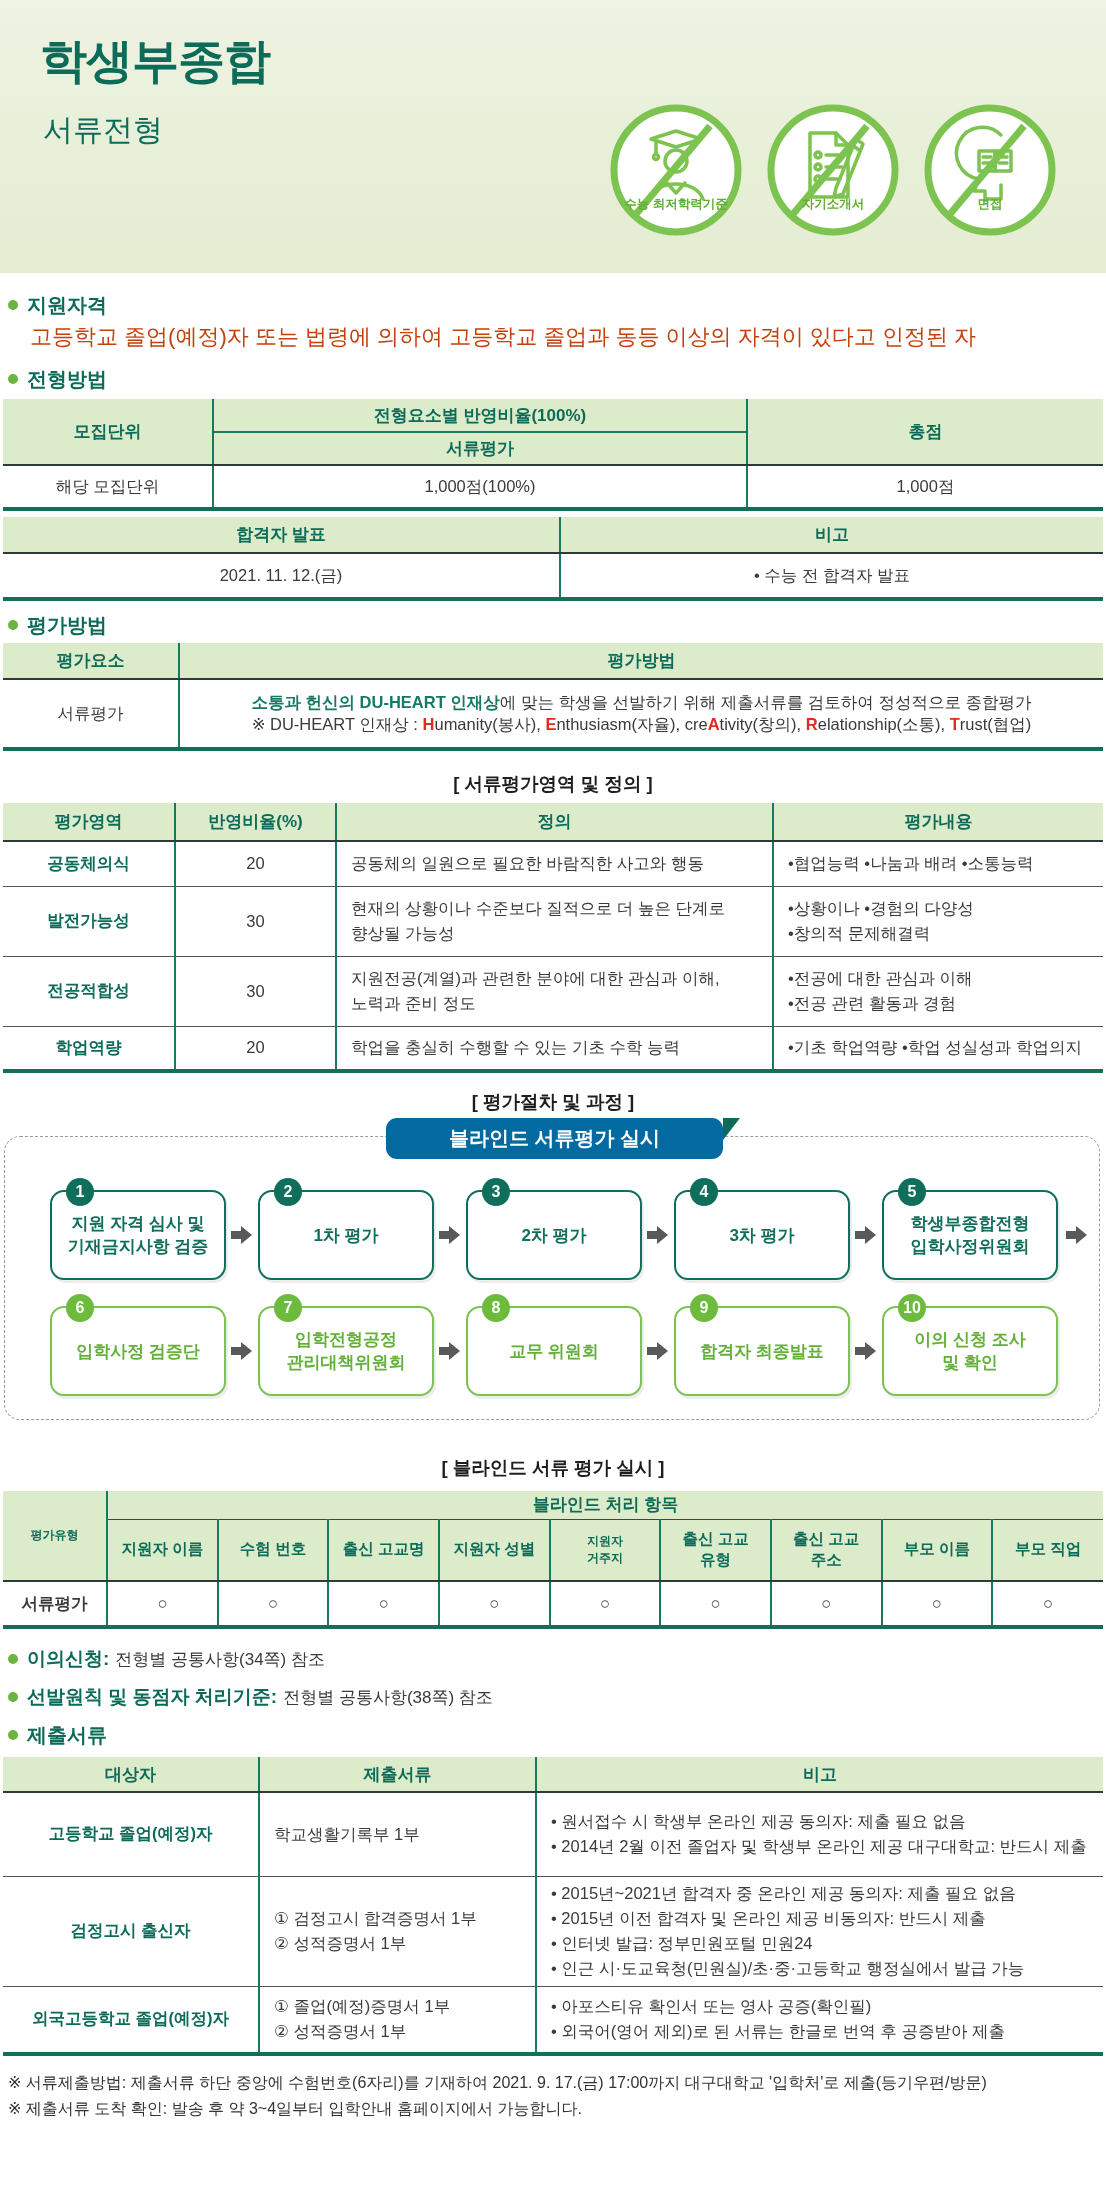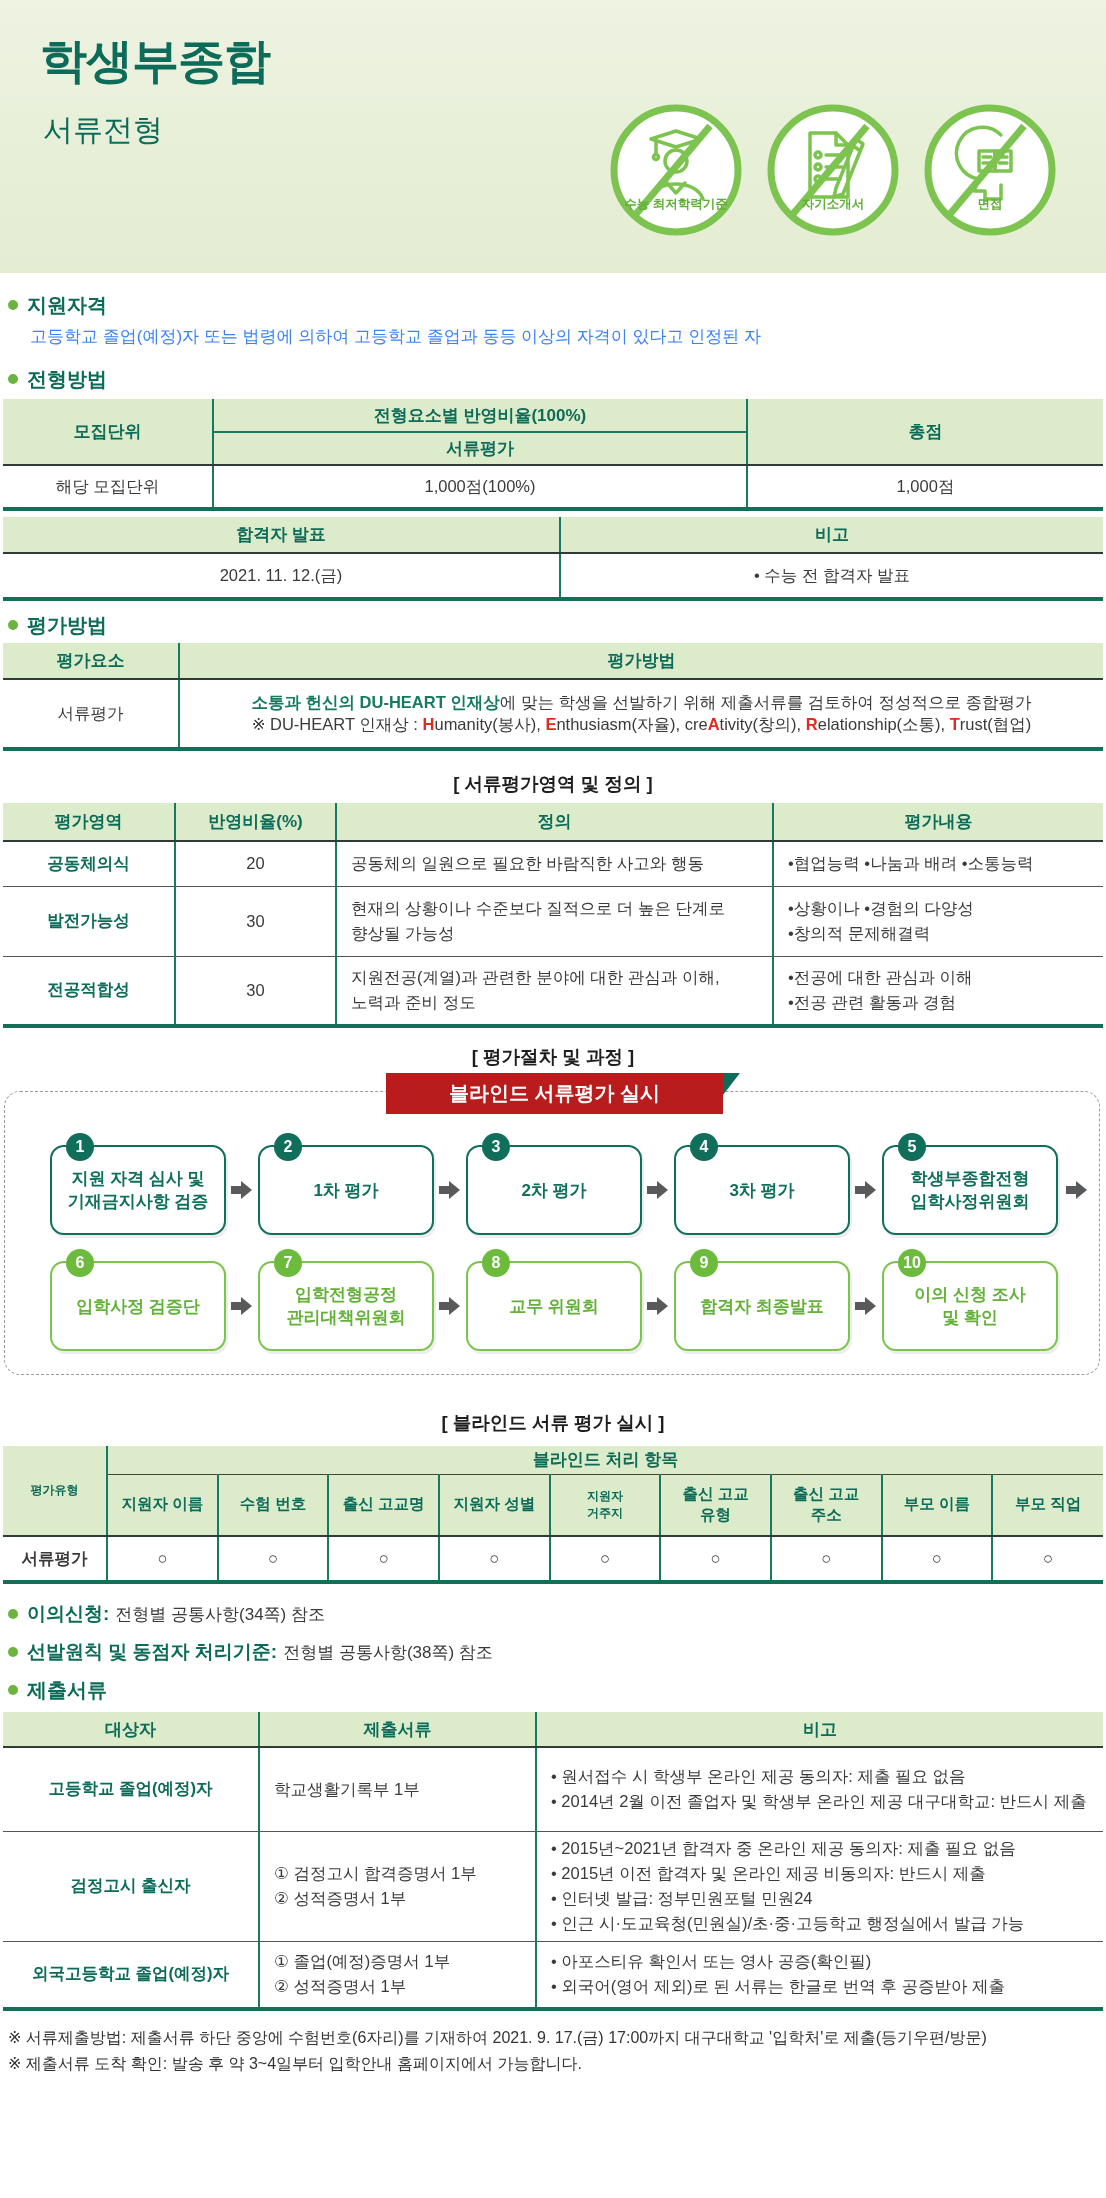--- a/index.html
+++ b/index.html
@@ -15,21 +15,21 @@
   .badge { position:absolute; top:103px; width:134px; height:134px; }
   .badge svg { position:absolute; left:0; top:0; }
   .badge-label { position:absolute; left:50%; transform:translateX(-50%); bottom:24px;
                  font-size:12.5px; font-weight:bold; color:#5fae35; white-space:nowrap; z-index:2; }
   .badge1 { left:609px;text-align:center; } .badge2 { left:766px; } .badge3 { left:923px; }
 
   
   .sec-h { display:flex; align-items:center; margin:18px 0 0 8px; height:28px; }
   .sec-h .dot { width:10px; height:10px; border-radius:50%; background:#6db33f; margin-right:9px; flex:0 0 auto; }
   .sec-h .t { font-size:20px; font-weight:bold; color:#0c6b58; }
-  .q-body { margin:6px 0 0 30px; font-size:17px; color:#3b82f6; height:24px; line-height:24px; }
+  .q-body { margin:6px 0 0 30px; font-size:22px; color:#c2410c; height:24px; line-height:24px; }
   .center-title { text-align:center; font-size:18.5px; font-weight:bold; color:#1e1e1e; height:26px; line-height:26px; }
 
   
   table.tbl { width:1100px; margin-left:3px; border-collapse:collapse; table-layout:fixed;
               border-bottom:4px solid #156f58; }
   .tbl th { background:#dcebc9; color:#0d6b59; font-weight:bold; font-size:17px; text-align:center; }
   .tbl td { font-size:16.5px; color:#3a3a3a; text-align:center; background:#fff; }
   .tbl th, .tbl td { border-left:2px solid #17795f; padding:2px 6px; }
   .tbl .fc { border-left:none; }
   .tbl .hdr-bottom { border-bottom:2.5px solid #2f3b35; }
@@ -41,22 +41,22 @@
   .em-line .b { color:#157a62; font-weight:bold; }
   .heart-line .red { color:#e02b20; font-weight:bold; }
   .lines div { line-height:25px; }
 
   
   .flow { position:relative; width:1106px; height:350px; margin-top:16px; }
   .flow-title { position:absolute; left:0; top:0; width:100%; }
   .flow-dash { position:absolute; left:4px; top:47px; width:1096px; height:284px;
                border:1.6px dashed #9a9a9a; border-radius:16px; }
   .flow-banner { position:absolute; left:386px; top:29px; width:337px; height:41px;
-                 background:#b91c1c; color:#fff; font-size:20px; font-weight:bold;
-                 display:flex; align-items:center; justify-content:center; z-index:3; }
+                 background:#0369a1; color:#fff; font-size:20px; font-weight:bold;
+                 display:flex; align-items:center; justify-content:center; z-index:3;border-radius:11px; }
   .flow-banner::after { content:''; position:absolute; left:100%; top:0; width:0; height:0;
                  border-top:22px solid #0d6b59; border-right:17px solid transparent; }
   .step { position:absolute; width:176px; height:90px; background:#fff; border-radius:14px;
           display:flex; align-items:center; justify-content:center; text-align:center;
           font-size:17px; font-weight:bold; z-index:2; box-shadow:2px 3px 0 rgba(0,0,0,0.07); }
   .step.r1 { border:2.5px solid #0f6f5b; color:#0f6f5b; }
   .step.r2 { border:2.5px solid #7cc34f; color:#64b13a; }
   .step .num { position:absolute; top:-14px; left:14px; width:28px; height:28px; border-radius:50%;
                color:#fff; font-size:16px; font-weight:bold; display:flex; align-items:center; justify-content:center; }
   .step.r1 .num { background:#0f6f5b; } .step.r2 .num { background:#6cbb3c; }
@@ -257,20 +257,30 @@
       <td class="row-div">30</td>
       <td class="left row-div lines">
             <div>지원전공(계열)과 관련한 분야에 대한 관심과 이해,</div>
             <div>노력과 준비 정도</div>
           </td>
       <td class="left row-div lines">
             <div>•전공에 대한 관심과 이해</div>
             <div>•전공 관련 활동과 경험</div>
           </td>
     </tr>
+    <tr class="h45">
+      <td class="fc teal-bold">학업역량</td>
+      <td>20</td>
+      <td class="left lines">
+            <div>학업을 충실히 수행할 수 있는 기초 수학 능력</div>
+          </td>
+      <td class="left lines">
+            <div>•기초 학업역량  •학업 성실성과 학업의지</div>
+          </td>
+    </tr>
   </tbody>
     </table>
 
   <div class="flow">
     <div class="flow-title center-title">[ 평가절차 및 과정 ]</div>
     <div class="flow-dash"></div>
     <div class="flow-banner">블라인드 서류평가 실시</div>
 
     <div class="step r1 pre" style="left:50px;  top:101px;"><span class="num">1</span><span>지원 자격 심사 및
 기재금지사항 검증</span></div>

